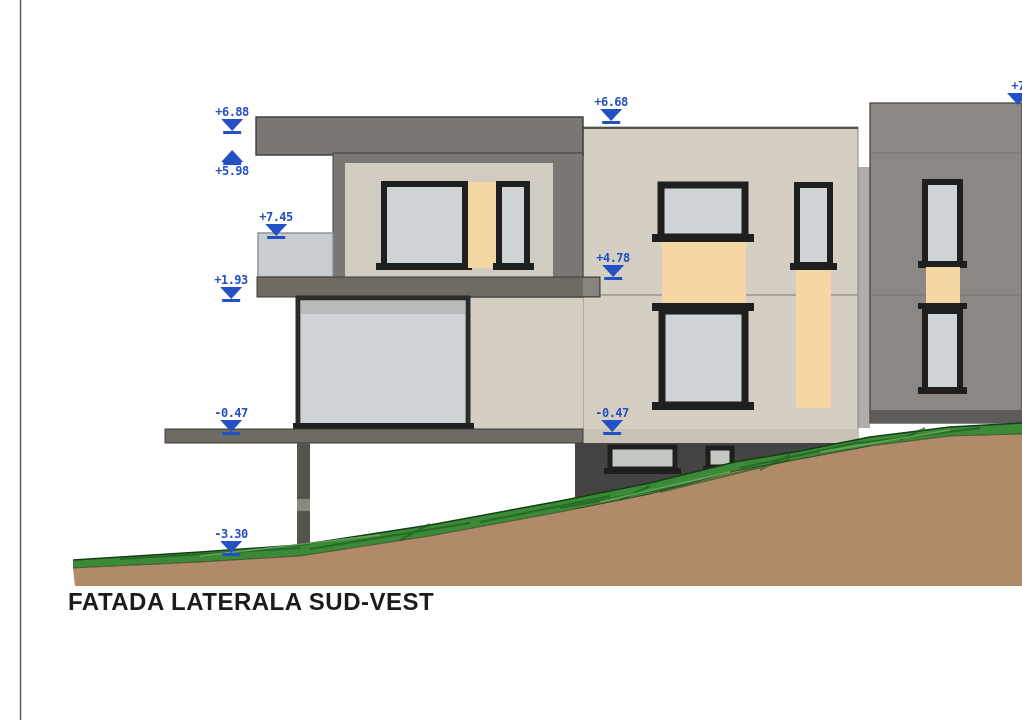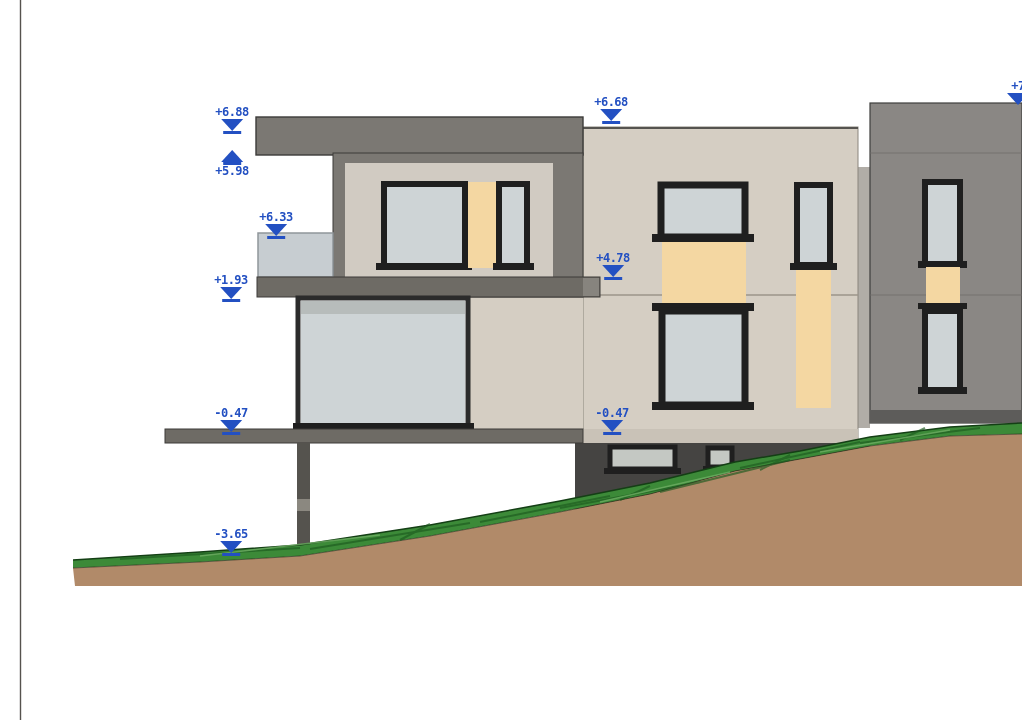--- a/index.html
+++ b/index.html
@@ -137,21 +137,21 @@
     <div class="mbar"></div>
   </div>
 
   <div class="marker" style="left:232px;top:150px">
     <div class="tri-up"></div>
     <div class="mbar"></div>
     <div class="mlabel">+5.98</div>
   </div>
 
   <div class="marker" style="left:276px;top:211px">
-    <div class="mlabel">+6.33</div>
+    <div class="mlabel">+7.45</div>
     <div class="tri-down"></div>
     <div class="mbar"></div>
   </div>
 
   <div class="marker" style="left:231px;top:274px">
     <div class="mlabel">+1.93</div>
     <div class="tri-down"></div>
     <div class="mbar"></div>
   </div>
 
@@ -173,24 +173,25 @@
     <div class="mbar"></div>
   </div>
 
   <div class="marker" style="left:612px;top:407px">
     <div class="mlabel">-0.47</div>
     <div class="tri-down"></div>
     <div class="mbar"></div>
   </div>
 
   <div class="marker" style="left:231px;top:528px">
-    <div class="mlabel">-3.65</div>
+    <div class="mlabel">-3.30</div>
     <div class="tri-down"></div>
     <div class="mbar"></div>
   </div>
 
   <div class="marker" style="left:1018px;top:80px">
     <div class="mlabel">+7</div>
     <div class="tri-down"></div>
   </div>
 
+  <div class="title">FATADA LATERALA SUD-VEST</div>
 
 </div>
 
 </body></html>

